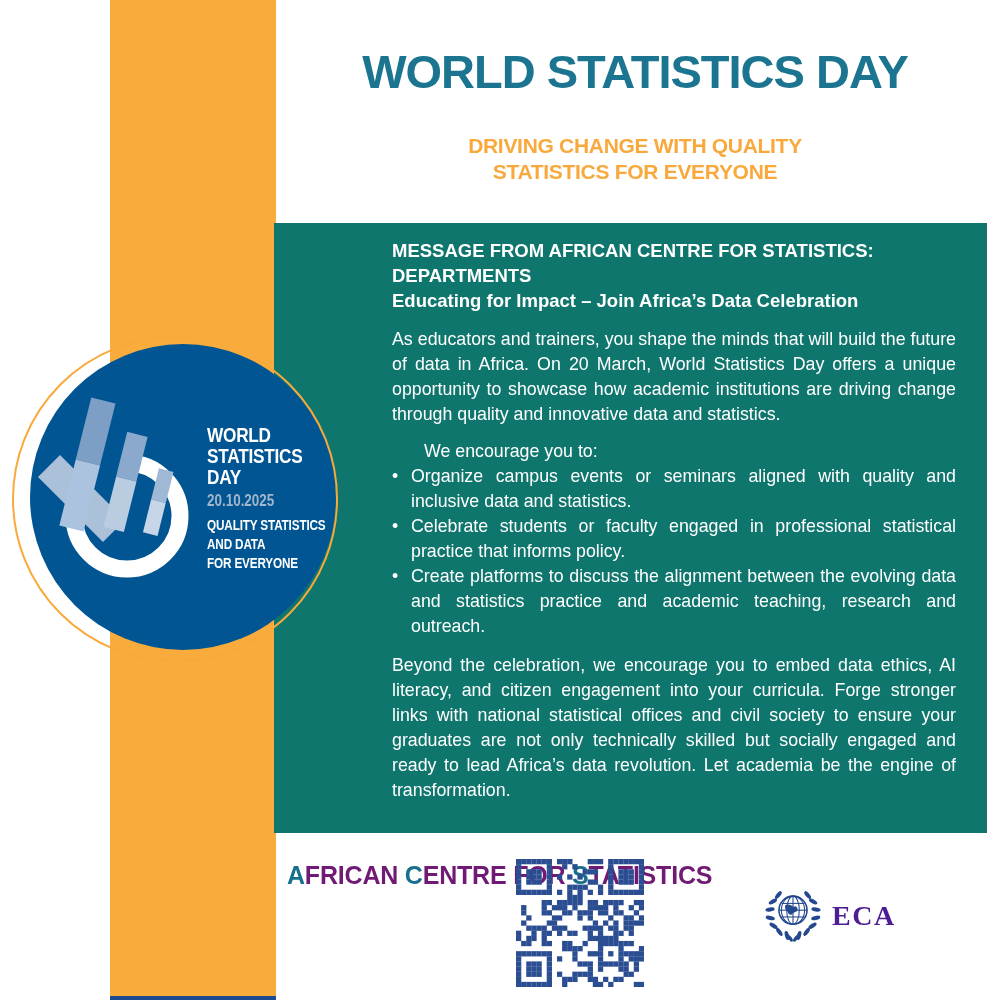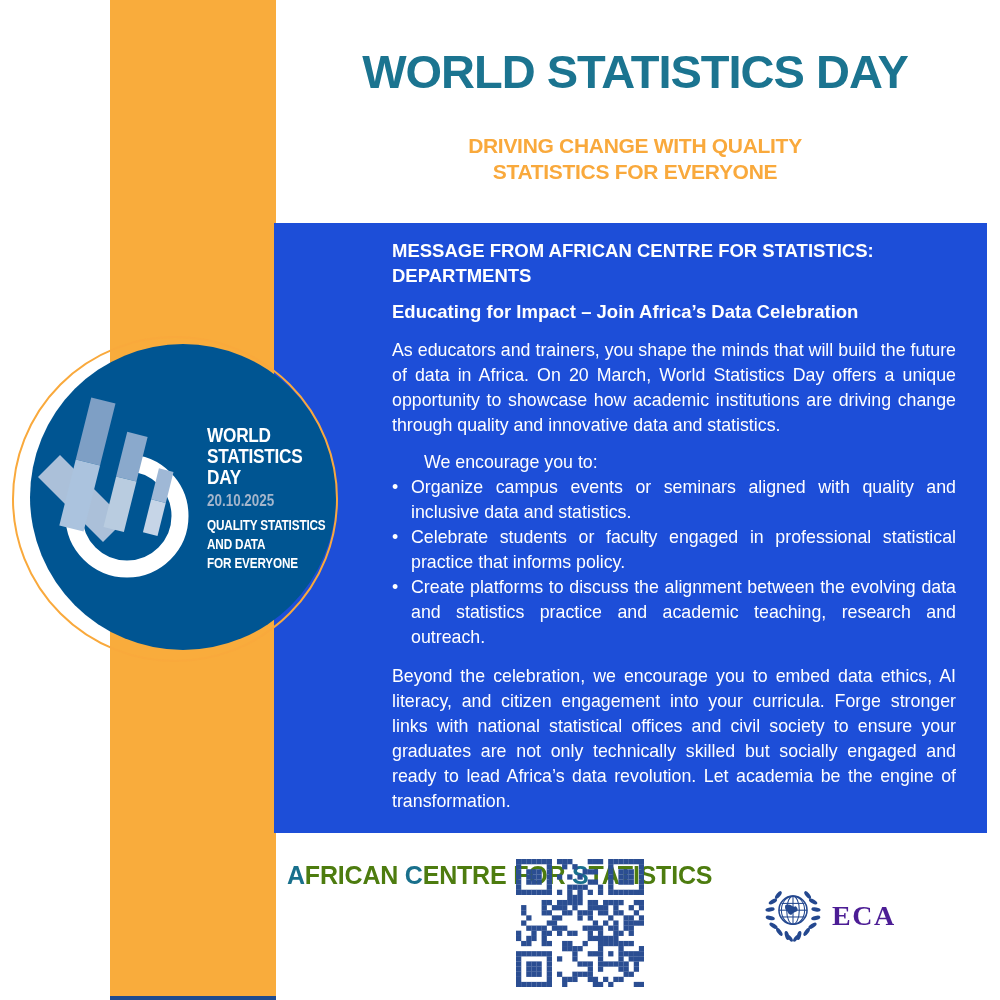--- a/index.html
+++ b/index.html
@@ -11,25 +11,25 @@
   .bottom-accent{position:absolute;left:110px;top:996px;width:166px;height:4px;background:#1E4B8F;}
 
   
   .title{position:absolute;left:270px;top:44px;width:730px;text-align:center;
          font-size:47px;font-weight:bold;color:#1B7490;letter-spacing:-1px;}
   .subtitle{position:absolute;left:270px;top:133px;width:730px;text-align:center;
             font-size:21px;font-weight:bold;color:#F9A93C;line-height:1.22;letter-spacing:-0.3px;}
   .subtitle span{display:block;}
 
   
-  .panel{position:absolute;left:274px;top:223px;width:713px;height:610px;background:#1d4ed8;}
+  .panel{position:absolute;left:274px;top:223px;width:713px;height:610px;background:#0f766e;}
   .panel-content{position:absolute;left:118px;top:15px;width:564px;color:#ffffff;}
   .m-heading{font-size:18.5px;font-weight:bold;line-height:25px;}
   .m-heading span{display:block;}
-  .m-sub{margin-top:11px;font-size:18.5px;font-weight:bold;line-height:25px;}
+  .m-sub{font-size:18.5px;font-weight:bold;line-height:25px;}
   .m-para{margin-top:14px;font-size:17.8px;line-height:25px;text-align:justify;}
   .m-intro{margin-top:12px;font-size:17.8px;line-height:25px;margin-left:32px;}
   .m-list{margin:0;padding:0;list-style:none;font-size:17.8px;line-height:25px;}
   .m-list li{display:flex;}
   .m-list .marker{flex:none;width:19px;}
   .m-list .btext{flex:1;text-align:justify;}
 
   
   .badge-ring{position:absolute;left:12px;top:336px;width:326px;height:326px;border:2.5px solid #F9A93C;
               border-radius:50%;box-sizing:border-box;background:transparent;z-index:4;pointer-events:none;}
@@ -43,21 +43,21 @@
   .badge-date{margin-top:5px;font-size:16px;font-weight:bold;color:#A3B5CB;letter-spacing:0;}
   .badge-tagline{margin-top:6px;font-size:14px;font-weight:bold;line-height:19px;letter-spacing:-0.2px;}
   .badge-tagline span{display:block;}
 
   
   .footer-org{position:absolute;left:287px;top:861px;font-size:25px;font-weight:bold;
               line-height:29px;letter-spacing:-0.2px;}
   .footer-org span{display:inline;}
   .org-line{display:block;}
   .org-initial{color:#19708C;}
-  .org-rest{color:#4d7c0f;margin-top:36px;}
+  .org-rest{color:#701a75;margin-top:36px;}
 
   .qr{position:absolute;left:516px;top:859px;width:128px;height:128px;}
   .qr svg{width:100%;height:100%;fill:#2B4E92;}
 
   .eca{position:absolute;left:762px;top:884px;height:64px;display:flex;align-items:center;}
   .un-svg{width:62px;height:64px;}
   .eca-text{font-family:"Liberation Serif",serif;font-weight:bold;font-size:28px;color:#4c1d95;
             margin-left:8px;letter-spacing:1.5px;}
 </style>
 </head>

